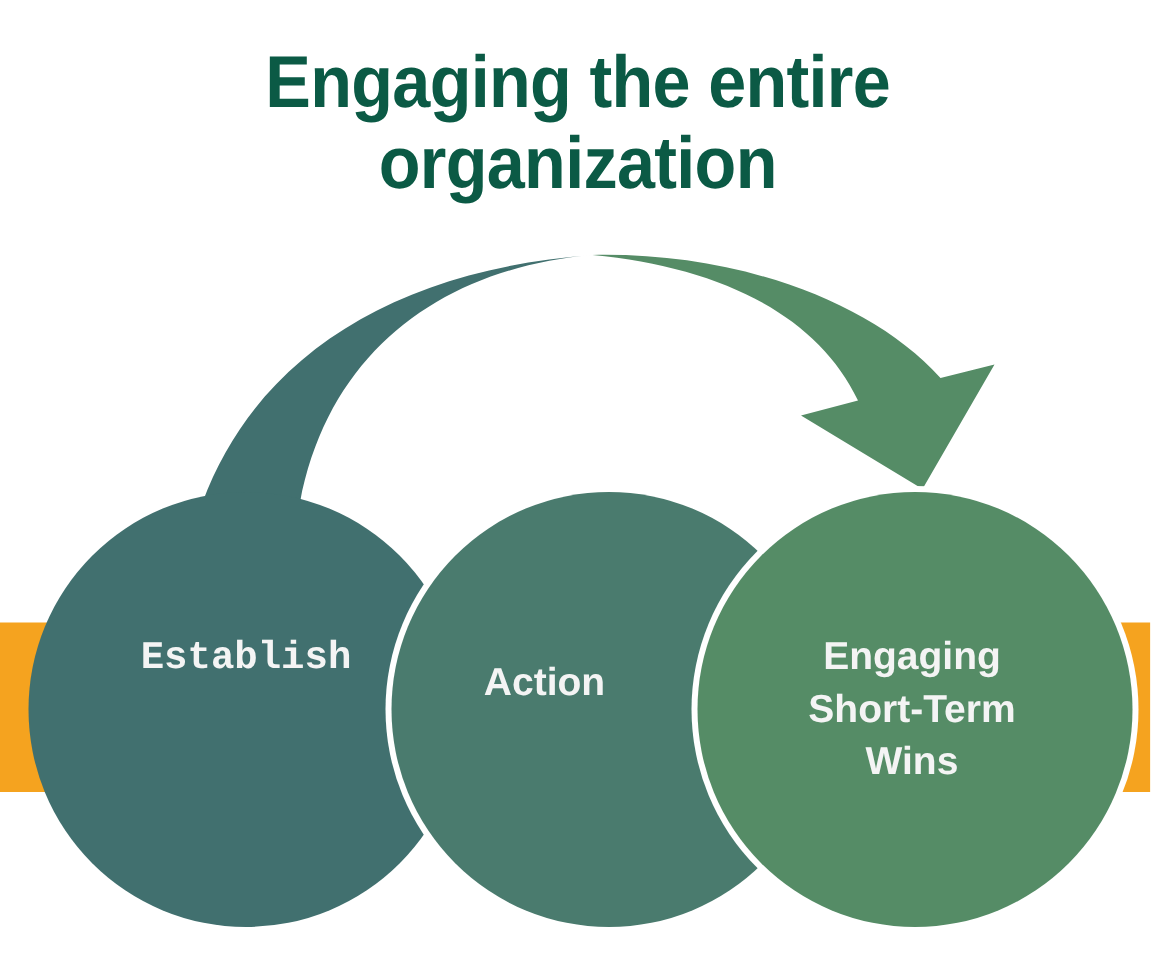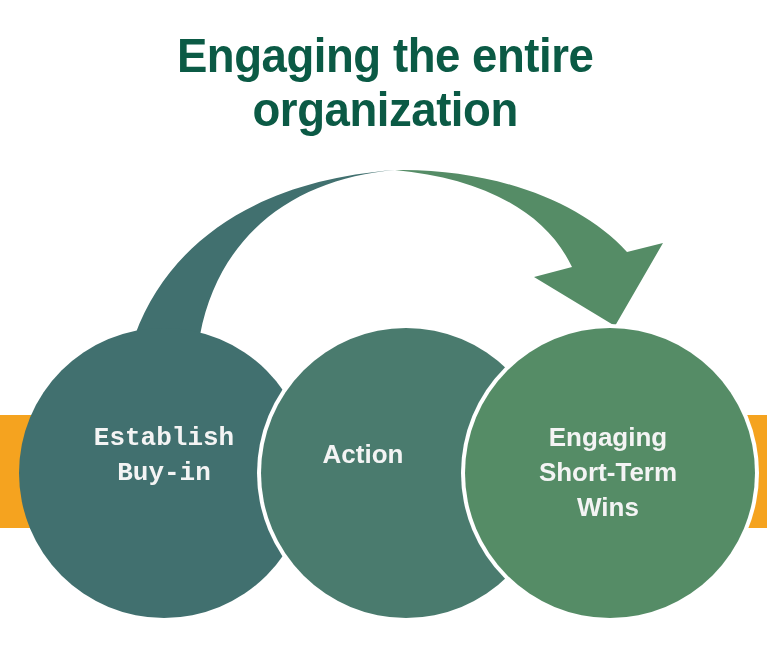--- a/index.html
+++ b/index.html
@@ -36,21 +36,20 @@
 
   <circle cx="164" cy="473" r="145" fill="#41706f"></circle>
   <circle cx="406" cy="473" r="149" fill="#ffffff"></circle>
   <circle cx="406" cy="473" r="145" fill="#4a7b6e"></circle>
   <circle cx="610" cy="473" r="149" fill="#ffffff"></circle>
   <circle cx="610" cy="473" r="145" fill="#558c66"></circle>
 </svg>
 
 <div class="label" style="left:54px; top:421px; width:220px;font-family:Liberation Mono, monospace;">
   <span>Establish</span>
-  <span>Buy-in</span>
 </div>
 
 <div class="label" style="left:253px; top:437px; width:220px;">
   <span>Action</span>
 </div>
 
 <div class="label" style="left:498px; top:420px; width:220px;">
   <span>Engaging</span>
   <span>Short-Term</span>
   <span>Wins</span>

